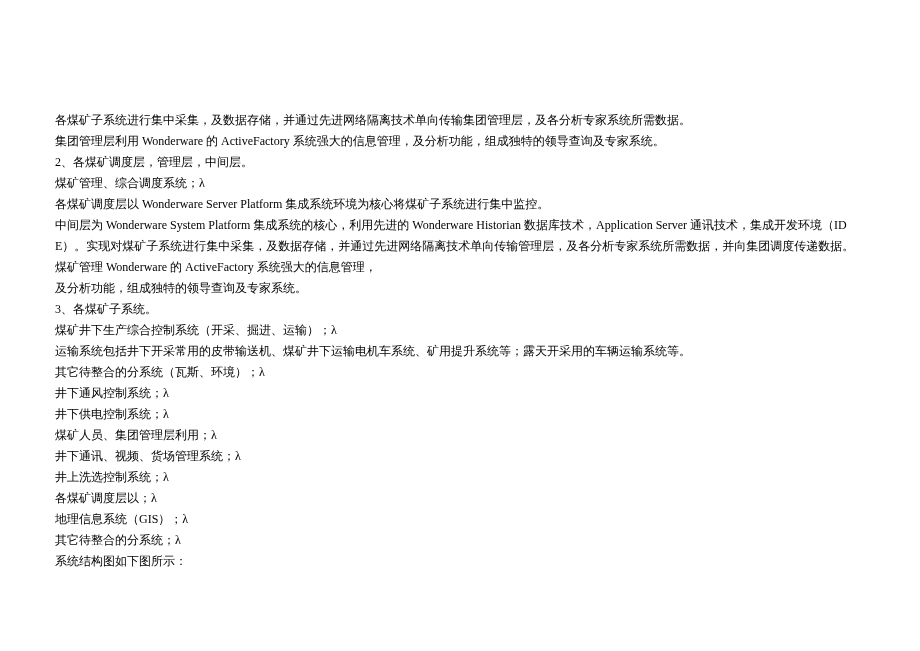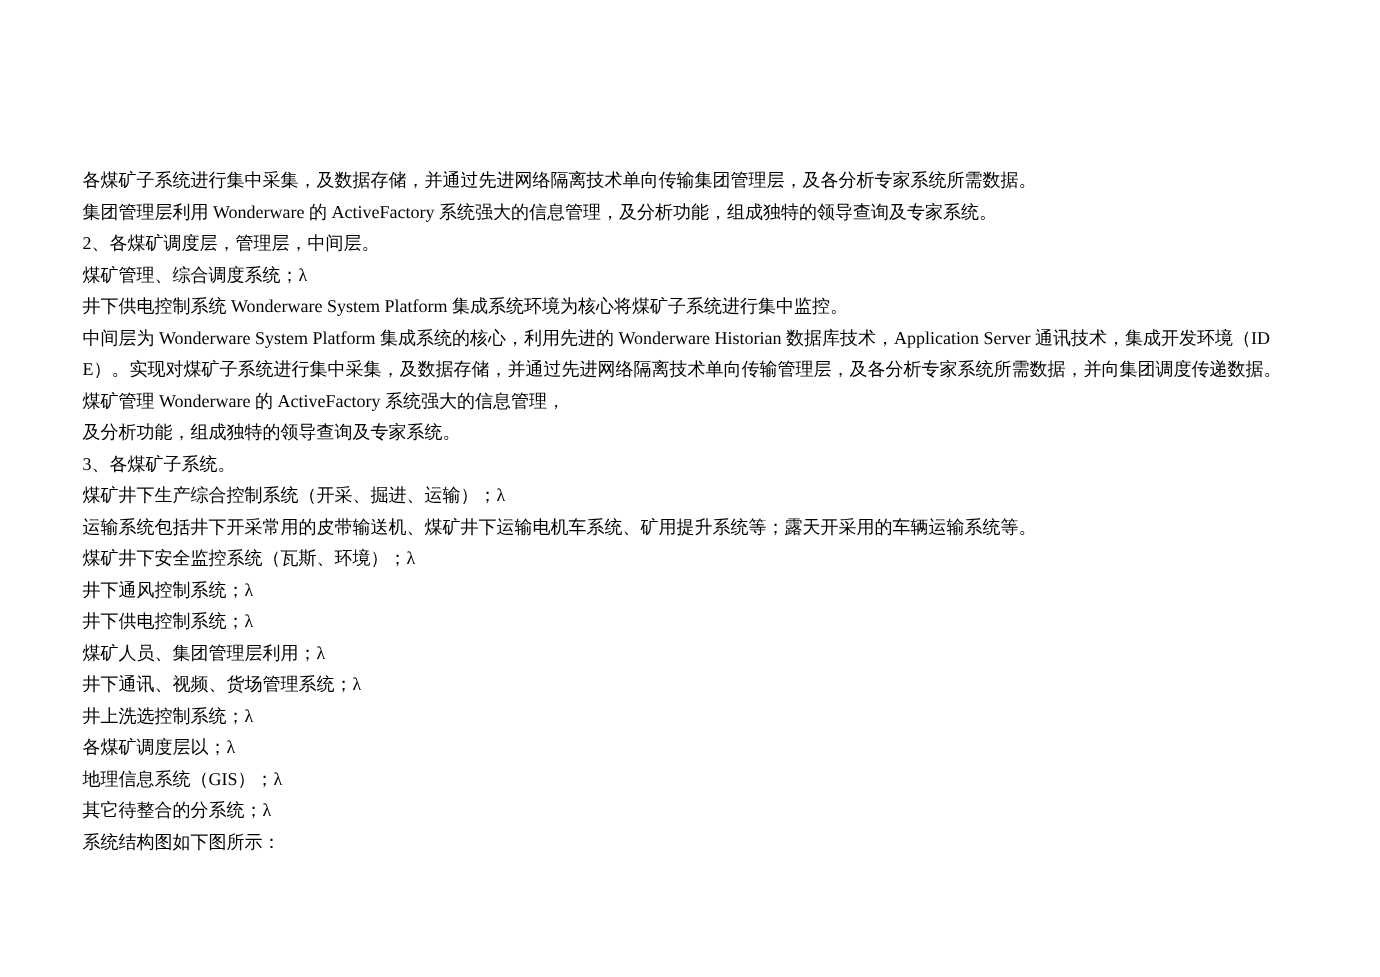--- a/index.html
+++ b/index.html
@@ -21,28 +21,28 @@
       word-break: break-all;
     }
   </style>
 </head>
 <body>
 
 <div class="line">各煤矿子系统进行集中采集，及数据存储，并通过先进网络隔离技术单向传输集团管理层，及各分析专家系统所需数据。</div>
 <div class="line">集团管理层利用 Wonderware 的 ActiveFactory 系统强大的信息管理，及分析功能，组成独特的领导查询及专家系统。</div>
 <div class="line">2、各煤矿调度层，管理层，中间层。</div>
 <div class="line">煤矿管理、综合调度系统；λ</div>
-<div class="line">井下供电控制系统 Wonderware  System Platform 集成系统环境为核心将煤矿子系统进行集中监控。</div>
+<div class="line">各煤矿调度层以 Wonderware  Server Platform 集成系统环境为核心将煤矿子系统进行集中监控。</div>
 <div class="line">中间层为 Wonderware  System Platform 集成系统的核心，利用先进的 Wonderware Historian 数据库技术，Application Server 通讯技术，集成开发环境（IDE）。实现对煤矿子系统进行集中采集，及数据存储，并通过先进网络隔离技术单向传输管理层，及各分析专家系统所需数据，并向集团调度传递数据。</div>
 <div class="line">煤矿管理 Wonderware 的 ActiveFactory 系统强大的信息管理，</div>
 <div class="line">及分析功能，组成独特的领导查询及专家系统。</div>
 <div class="line">3、各煤矿子系统。</div>
 <div class="line">煤矿井下生产综合控制系统（开采、掘进、运输）；λ</div>
 <div class="line">运输系统包括井下开采常用的皮带输送机、煤矿井下运输电机车系统、矿用提升系统等；露天开采用的车辆运输系统等。</div>
-<div class="line">煤矿井下安全监控系统（瓦斯、环境）；λ</div>
+<div class="line">其它待整合的分系统（瓦斯、环境）；λ</div>
 <div class="line">井下通风控制系统；λ</div>
 <div class="line">井下供电控制系统；λ</div>
 <div class="line">煤矿人员、集团管理层利用；λ</div>
 <div class="line">井下通讯、视频、货场管理系统；λ</div>
 <div class="line">井上洗选控制系统；λ</div>
 <div class="line">各煤矿调度层以；λ</div>
 <div class="line">地理信息系统（GIS）；λ</div>
 <div class="line">其它待整合的分系统；λ</div>
 <div class="line">系统结构图如下图所示：</div>
 

